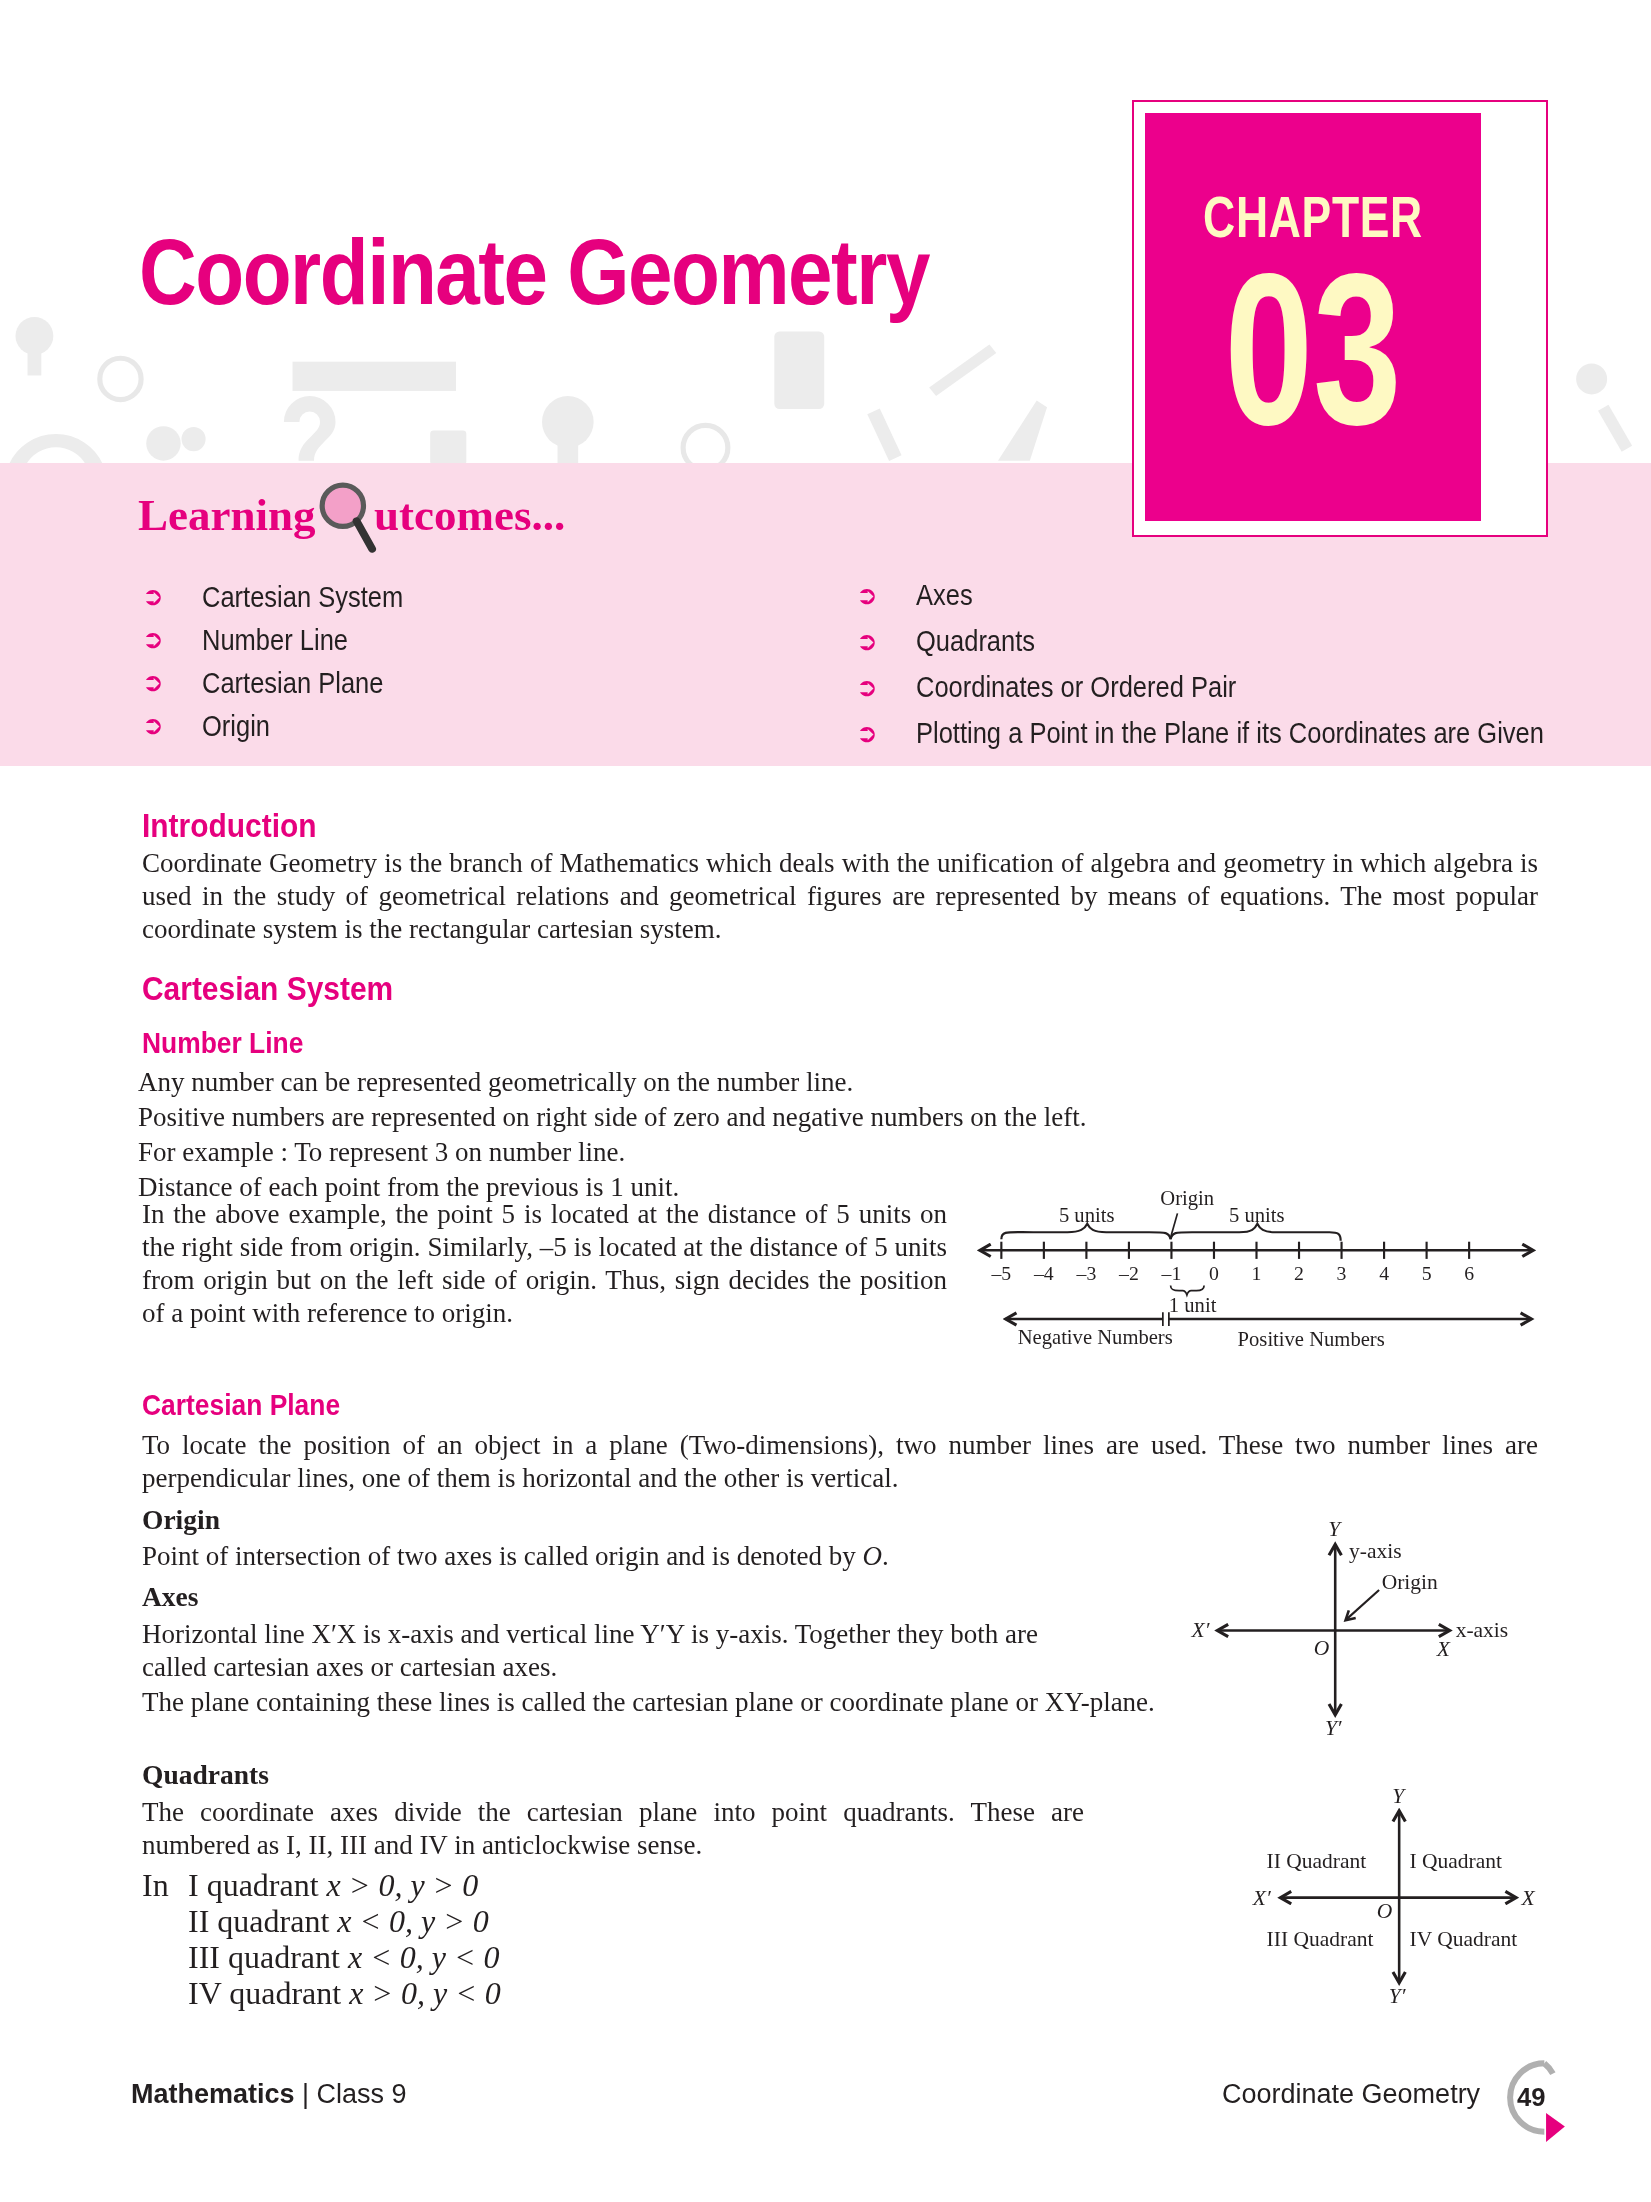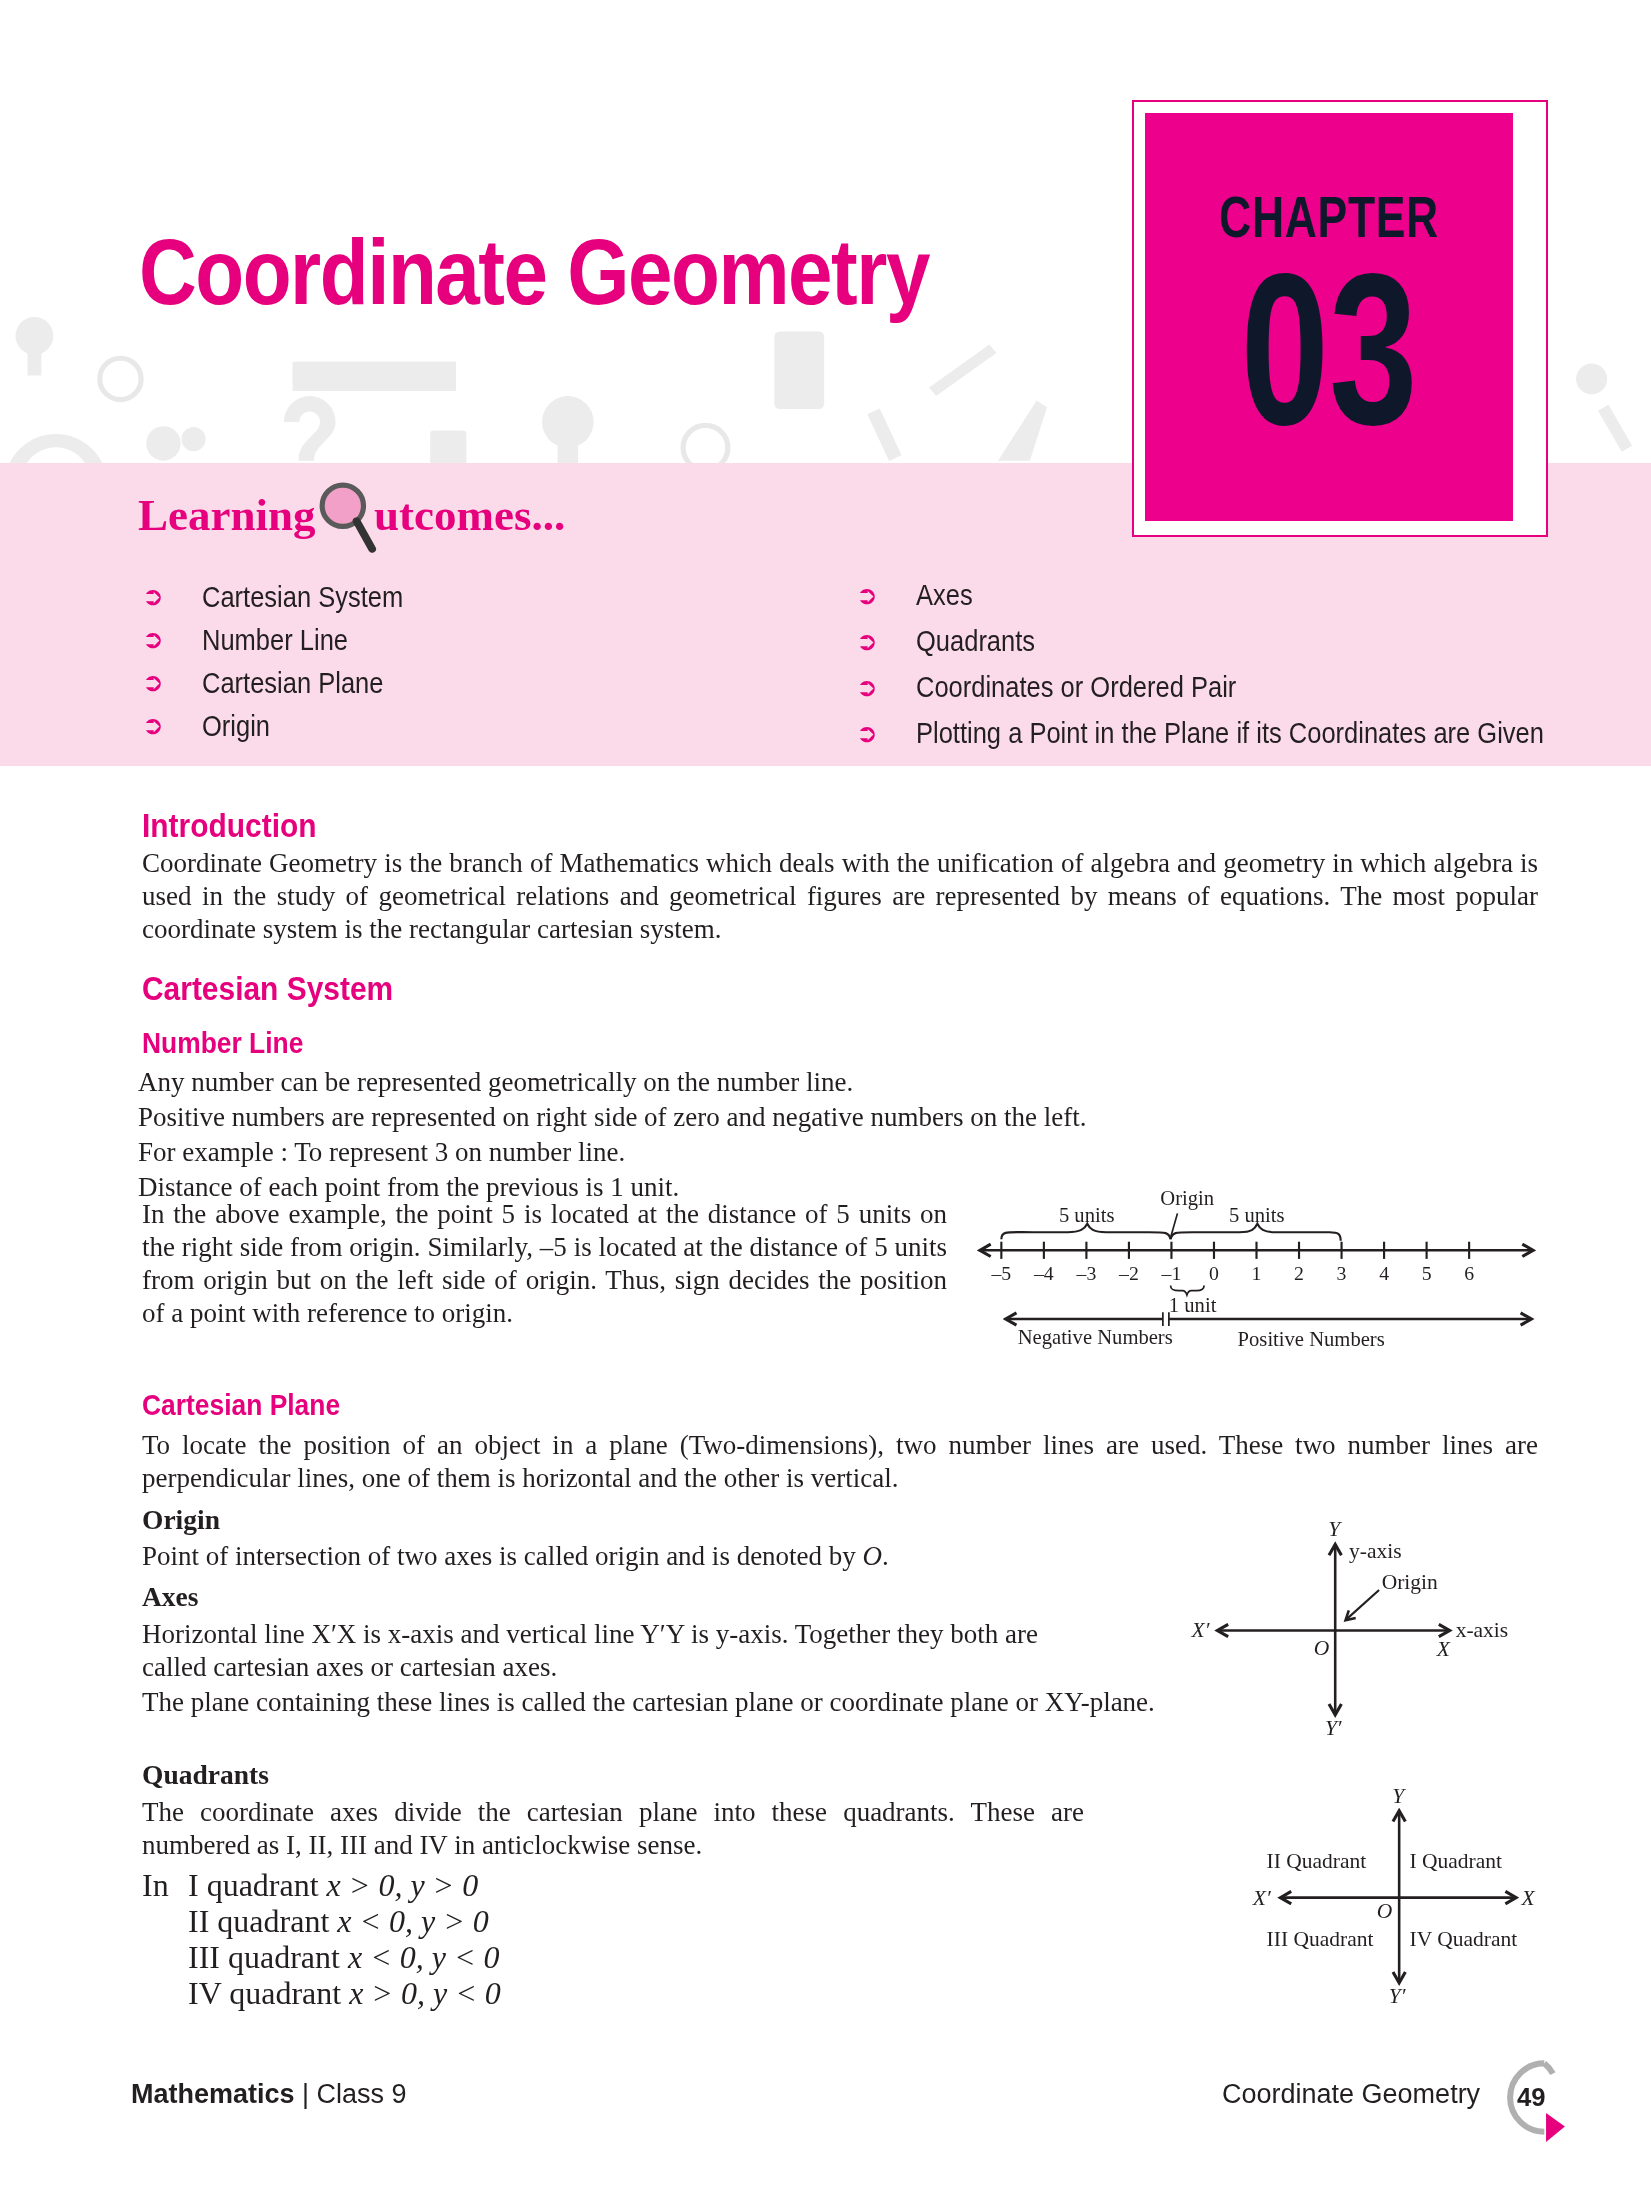--- a/index.html
+++ b/index.html
@@ -18,23 +18,22 @@
   }
   #icons-strip { left: 0; top: 310px; width: 1651px; height: 155px; }
   #band { left: 0; top: 463px; width: 1651px; height: 303px; background: #fbdbe9; }
 
   #chapter-frame {
     left: 1132px; top: 100px; width: 416px; height: 437px; background: #ffffff;
     border: 2.6px solid #e6007e; box-sizing: border-box;
   }
   #chapter-box {
     left: 1145px; top: 113px; width: 336px; height: 408px; background: #ec008c;
-    text-align: center; color: #0f172a; font-family: "Liberation Sans", "DejaVu Sans", sans-serif;
+    text-align: center; color: #fef9c3; font-family: "Liberation Sans", "DejaVu Sans", sans-serif;
     font-weight: bold;
-    padding-left: 32px;
   }
   #chapter-label {
     position: absolute; left: 0; right: 0; top: 71px; font-size: 57px;
     transform: scaleX(0.78); letter-spacing: 0.9px;
   }
   #chapter-number {
     position: absolute; left: 0; right: 0; top: 129px; font-size: 215px; line-height: 1;
     transform: scaleX(0.74);
   }
 
@@ -282,21 +281,21 @@
   <text x="208" y="56" font-size="25">y-axis</text>
   <text x="246" y="92" font-size="25">Origin</text>
   <text x="25" y="148" font-size="25" font-style="italic">X′</text>
   <text x="332" y="148" font-size="25">x-axis</text>
   <text x="167" y="168" font-size="25" font-style="italic">O</text>
   <text x="310" y="170" font-size="25" font-style="italic">X</text>
   <text x="180" y="262" font-size="25" font-style="italic">Y′</text>
 </svg>
 
 <div id="quad-h" class="abs h4">Quadrants</div>
-<div id="quad-p" class="abs p justify" style="width:942px;">The coordinate axes divide the cartesian plane into these quadrants. These are numbered as I, II, III and IV in anticlockwise sense.</div>
+<div id="quad-p" class="abs p justify" style="width:942px;">The coordinate axes divide the cartesian plane into point quadrants. These are numbered as I, II, III and IV in anticlockwise sense.</div>
 <div id="quad-list" class="abs">
   <div class="row"><span style="display:inline-block;width:46px;">In</span><span>I quadrant</span> <i>x &gt; 0, y &gt; 0</i></div>
   <div class="row" style="padding-left:46px;"><span>II quadrant</span> <i>x &lt; 0, y &gt; 0</i></div>
   <div class="row" style="padding-left:46px;"><span>III quadrant</span> <i>x &lt; 0, y &lt; 0</i></div>
   <div class="row" style="padding-left:46px;"><span>IV quadrant</span> <i>x &gt; 0, y &lt; 0</i></div>
 </div>
 
 <svg class="abs" style="left:1239px; top:1772px;" width="310" height="241" viewBox="0 0 360 280">
   <line x1="48" y1="146" x2="322" y2="146" stroke="#231f20" stroke-width="3" marker-start="url(#ah)" marker-end="url(#ah)"></line>
   <line x1="186" y1="45" x2="186" y2="245" stroke="#231f20" stroke-width="3" marker-start="url(#ah)" marker-end="url(#ah)"></line>

